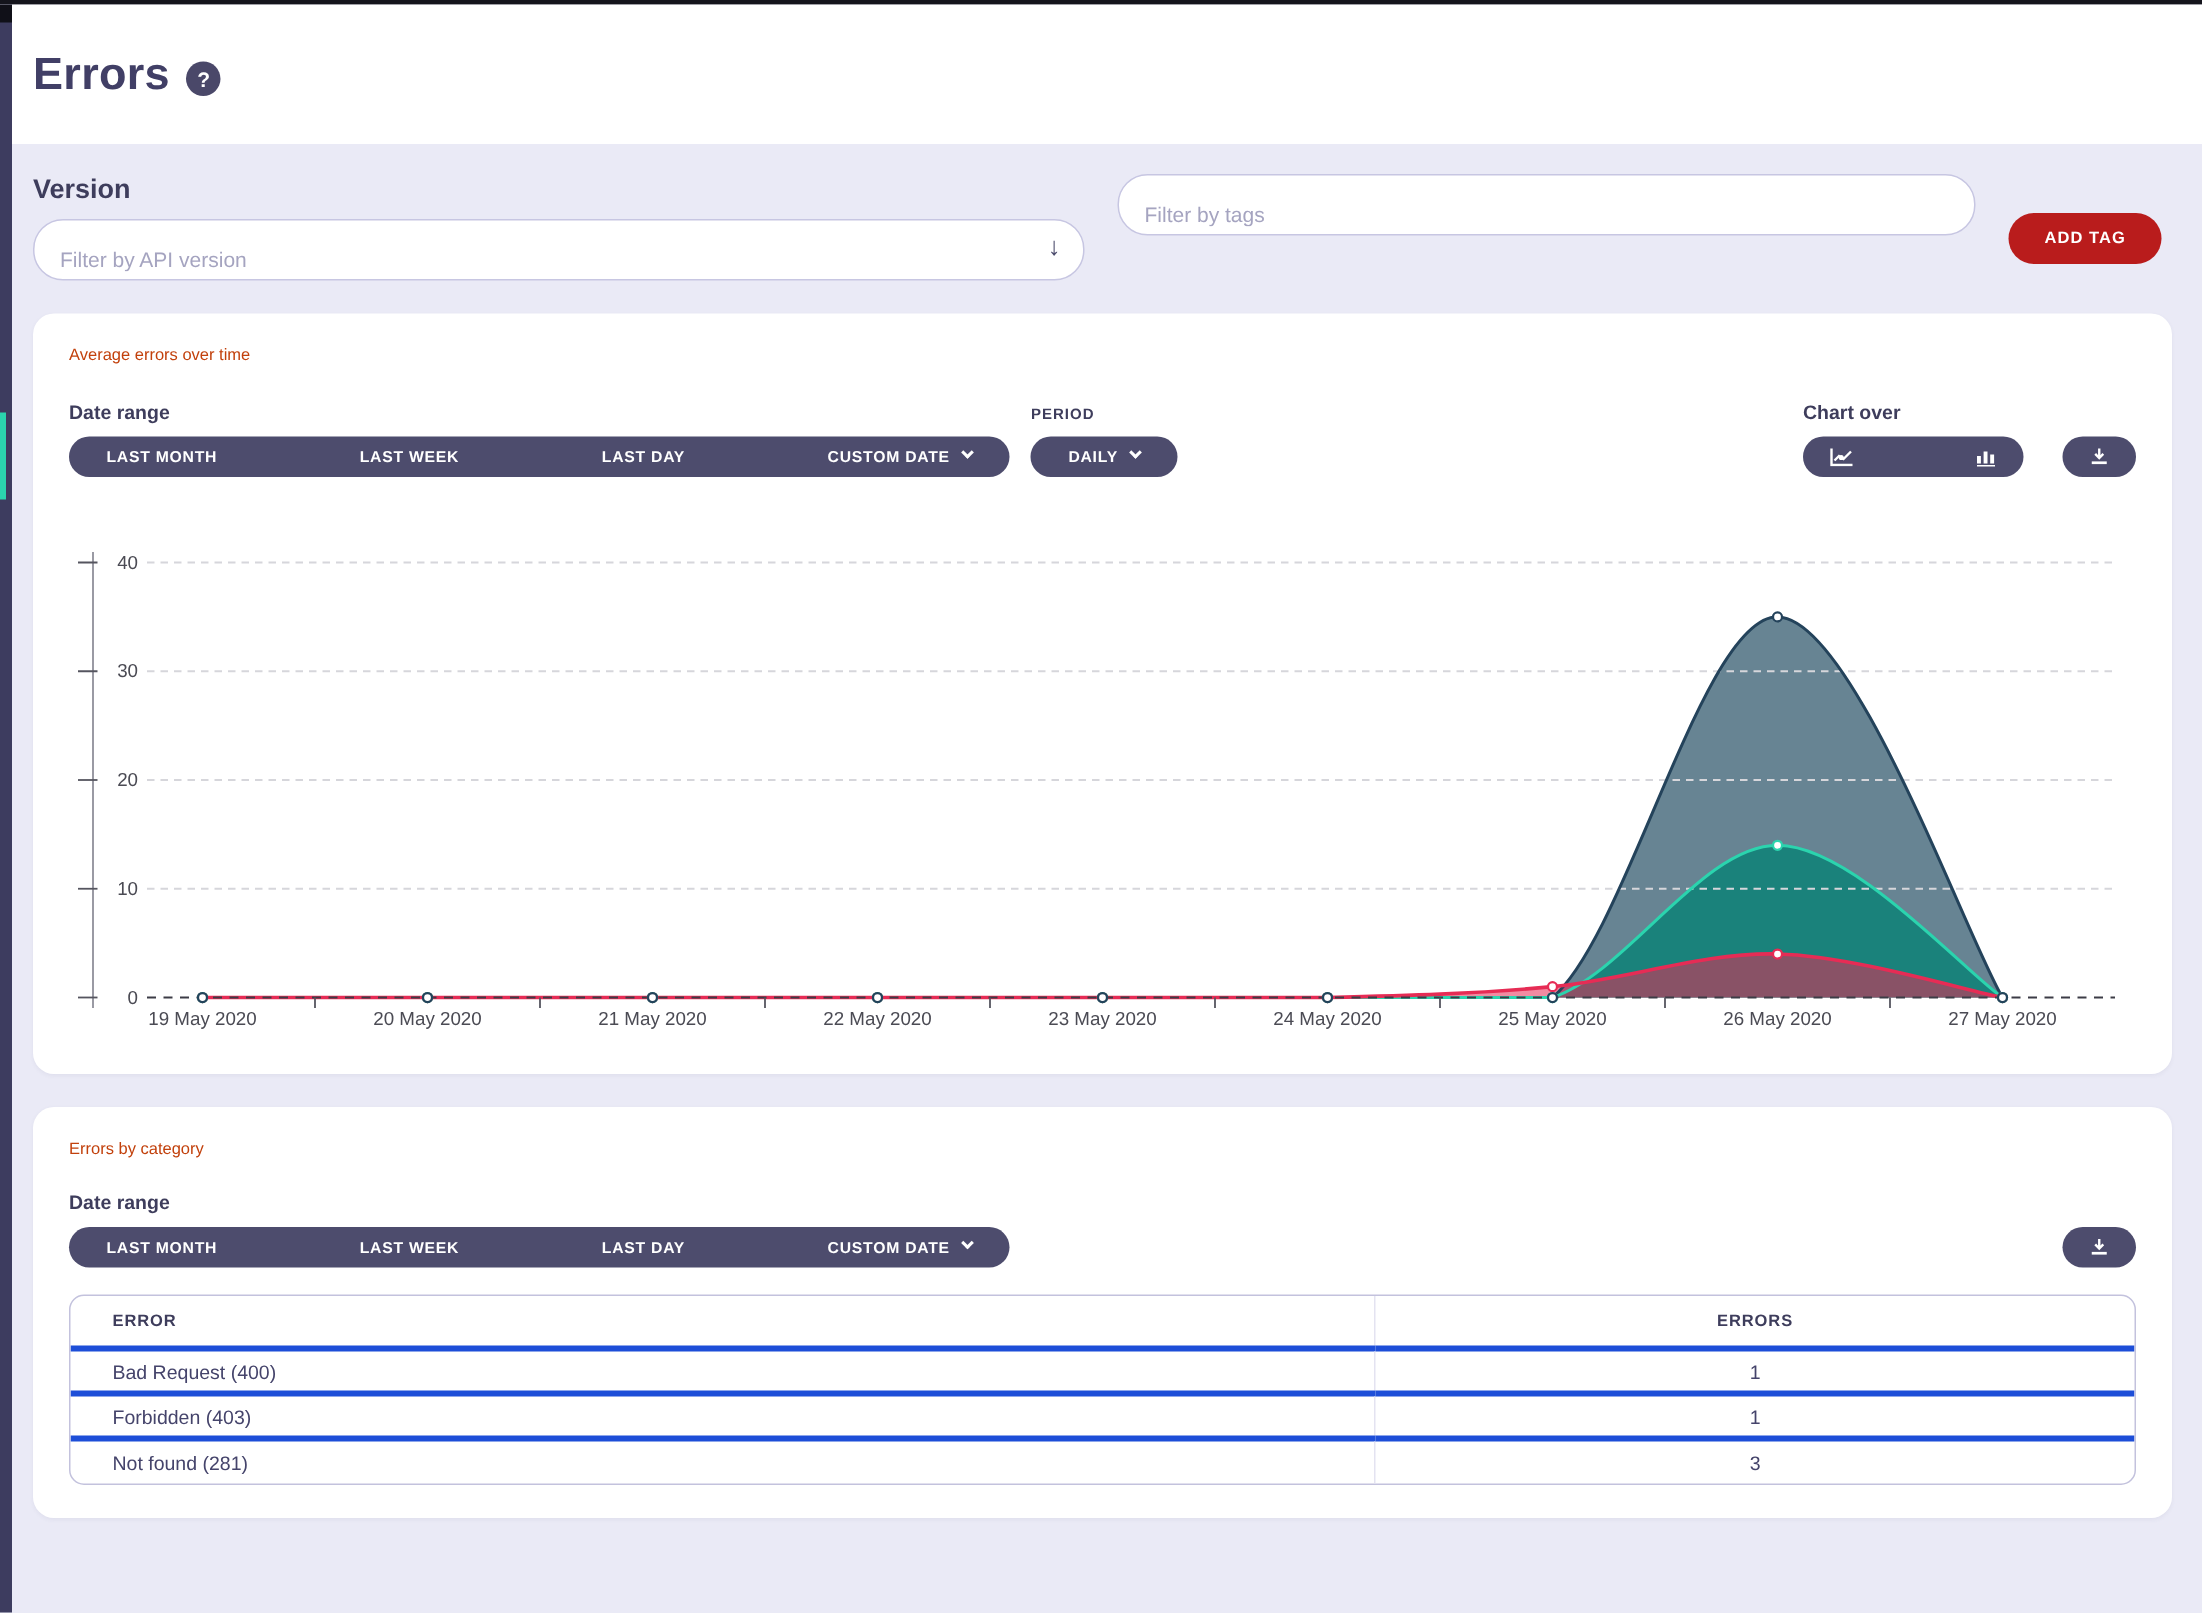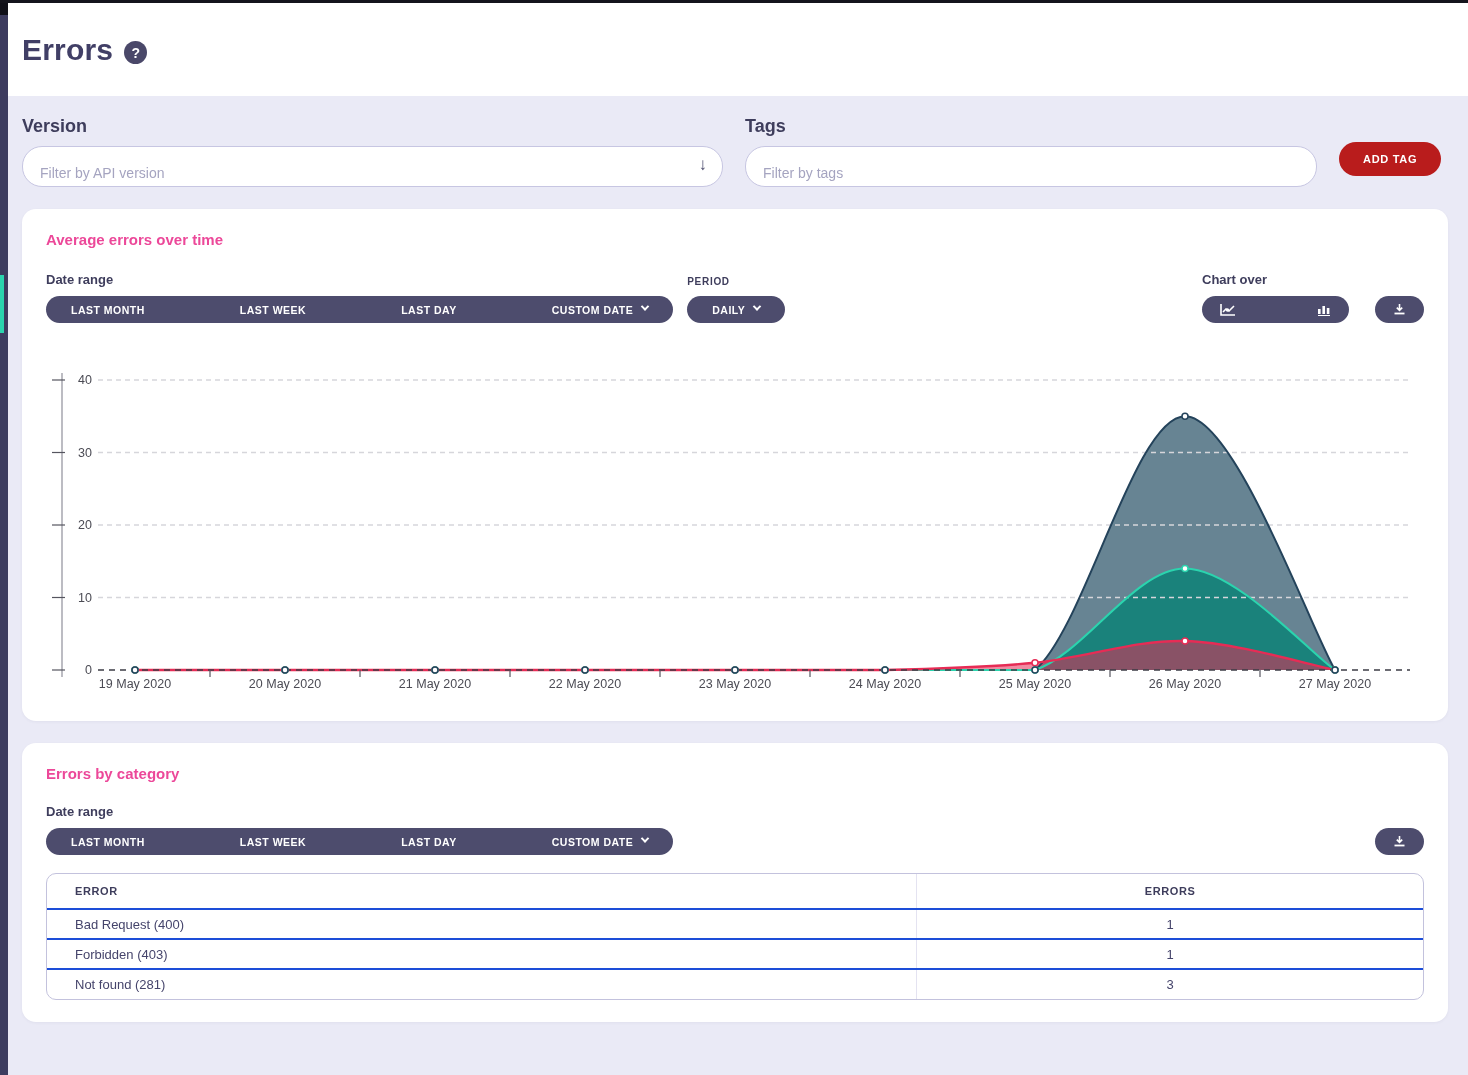--- a/index.html
+++ b/index.html
@@ -38,21 +38,21 @@
     font-family:"Liberation Sans", sans-serif;}
   .text-input::placeholder { color:#a5a4c0; }
   .dd-arrow { position:absolute; right:16px; top:9px; font-size:17px; color:#4c4c6d; font-weight:bold;}
   .add-tag-btn { margin-top:26px; height:34px; padding:0 24px; border:none; border-radius:17px;
     background:#b91c1c; color:#fff; font-size:11px; font-weight:bold; letter-spacing:0.7px;
     cursor:pointer; font-family:"Liberation Sans", sans-serif;}
 
   
   .card { background:#fff; border-radius:14px; margin-top:22px; padding:22px 24px;
     box-shadow:0 1px 3px rgba(60,60,110,0.06);}
-  .card-title { font-size:15px; font-weight:bold; color:#ec4899; }
+  .card-title { font-size:11px; font-weight:normal; color:#c2410c; }
 
   .controls-row { display:flex; align-items:flex-end; margin-top:24px; }
   .ctl-group { }
   .ctl-label { font-size:13px; font-weight:bold; color:#3e3d5c; margin-bottom:9px; }
   .ctl-label.small-caps { font-size:10px; letter-spacing:0.7px; }
   .pill { display:inline-flex; align-items:flex-end; background:#4d4c6d; border-radius:14px; height:27px;gap:45px; }
   .btn-seg { background:transparent; border:none; color:#fff; font-size:10.5px; font-weight:bold;
     letter-spacing:0.5px; padding:0 25px; height:27px; cursor:pointer; display:inline-flex;
     align-items:center; font-family:"Liberation Sans", sans-serif; white-space:nowrap;}
   .chev { width:6px; height:6px; border-right:2px solid #fff; border-bottom:2px solid #fff;
@@ -68,21 +68,21 @@
   .chart-box { margin-top:42px; }
   .chart-box svg { display:block; }
 
   
   .cat-controls { display:flex; align-items:flex-end; margin-top:22px; }
   .table-wrap { margin-top:18px; border:1.6px solid #c3c2dd; border-radius:10px; overflow:hidden; }
   table { width:100%; border-collapse:collapse; }
   th { font-size:11px; font-weight:bold; letter-spacing:0.6px; color:#3e3d5c; height:35px; }
   th.col-error { text-align:left; padding-left:28px; width:63.2%; border-right:1px solid #e4e3f1;}
   th.col-errors { text-align:center; }
-  td { font-size:13px; color:#45446b; height:30px; border-top:2px solid #1d4ed8; }
+  td { font-size:13px; color:#45446b; height:30px; border-top:4px solid #1d4ed8; }
   td.cell-error { padding-left:28px; border-right:1px solid #e4e3f1; }
   td.cell-errors { text-align:center; }
 
   .bottom-space { height:16px; }
 </style>
 </head>
 <body>
 
 <div class="side-stripe">
   <div class="accent"></div>
@@ -99,21 +99,20 @@
 
     <div class="filters">
       <div class="f-version">
         <div class="field-label">Version</div>
         <div class="input-wrap">
           <input class="text-input" type="text" placeholder="Filter by API version" style="">
           <span class="dd-arrow">↓</span>
         </div>
       </div>
       <div class="f-tags">
-        <div class="field-label">Tags</div>
         <div class="input-wrap">
           <input class="text-input" type="text" placeholder="Filter by tags" style="">
         </div>
       </div>
       <button class="add-tag-btn">ADD TAG</button>
     </div>
 
     <div class="card">
       <div class="card-title">Average errors over time</div>
 

